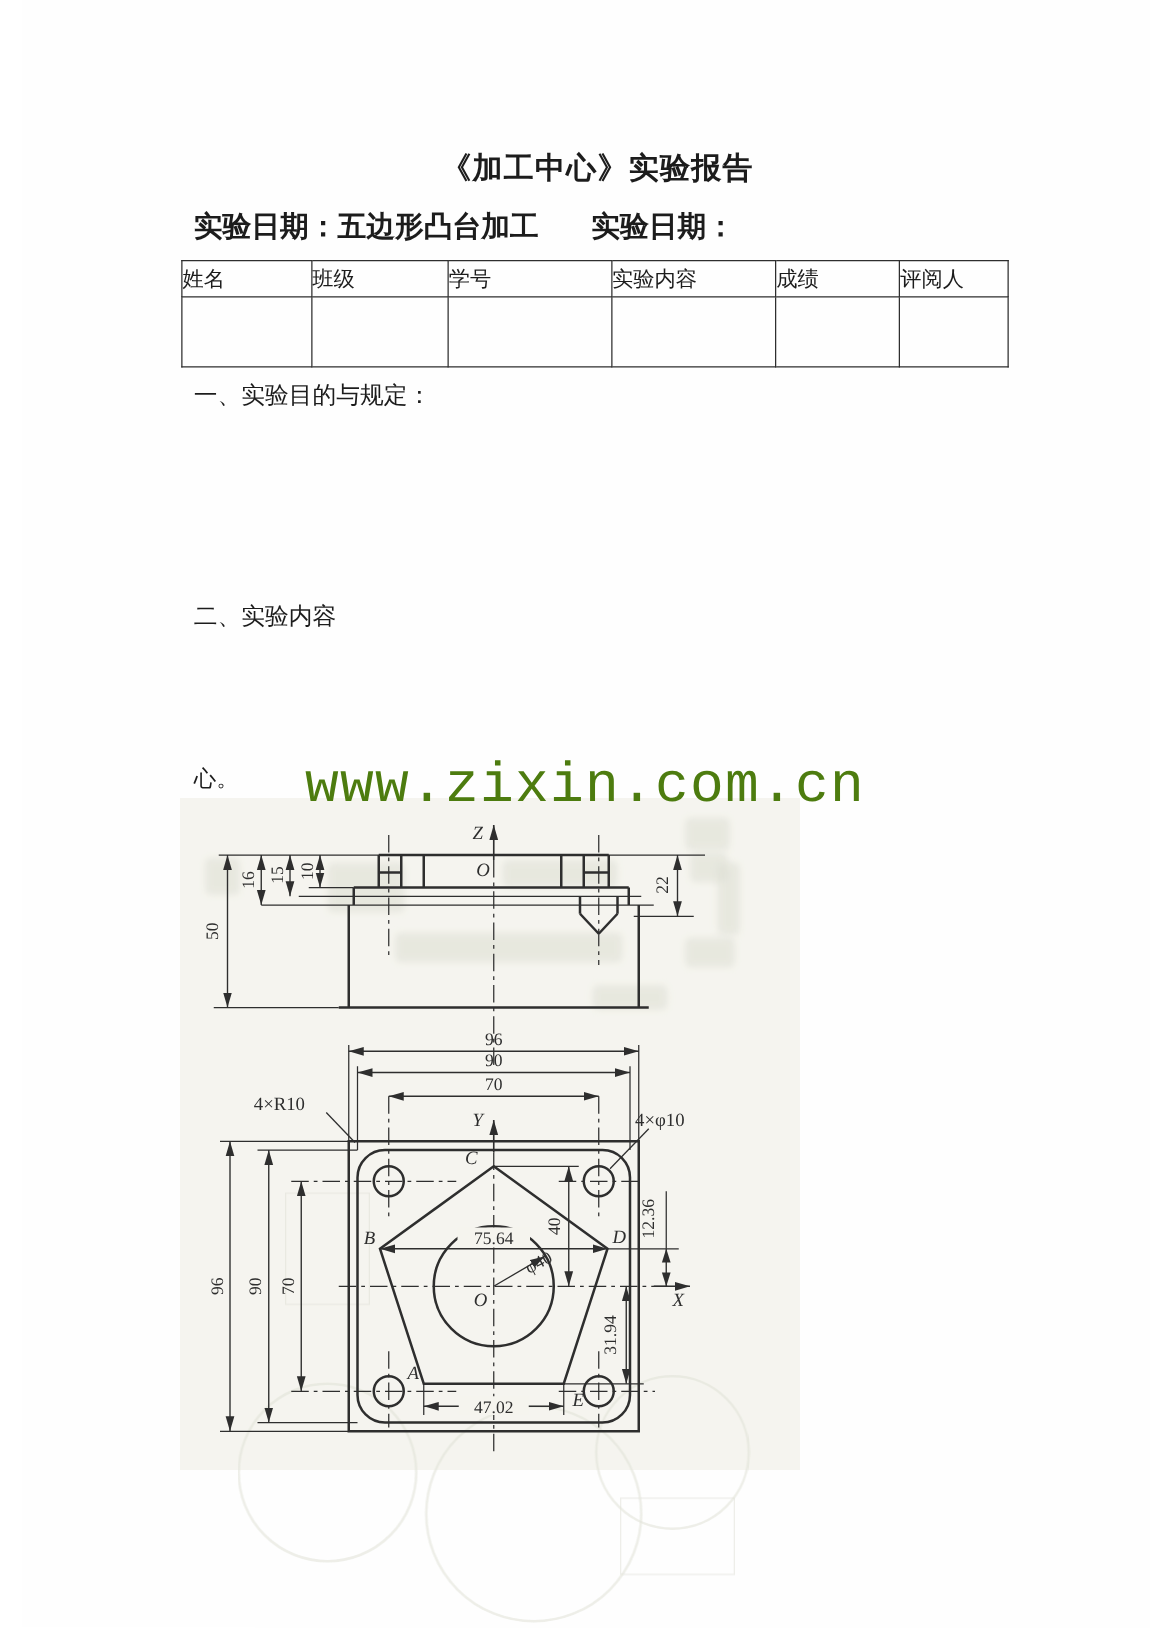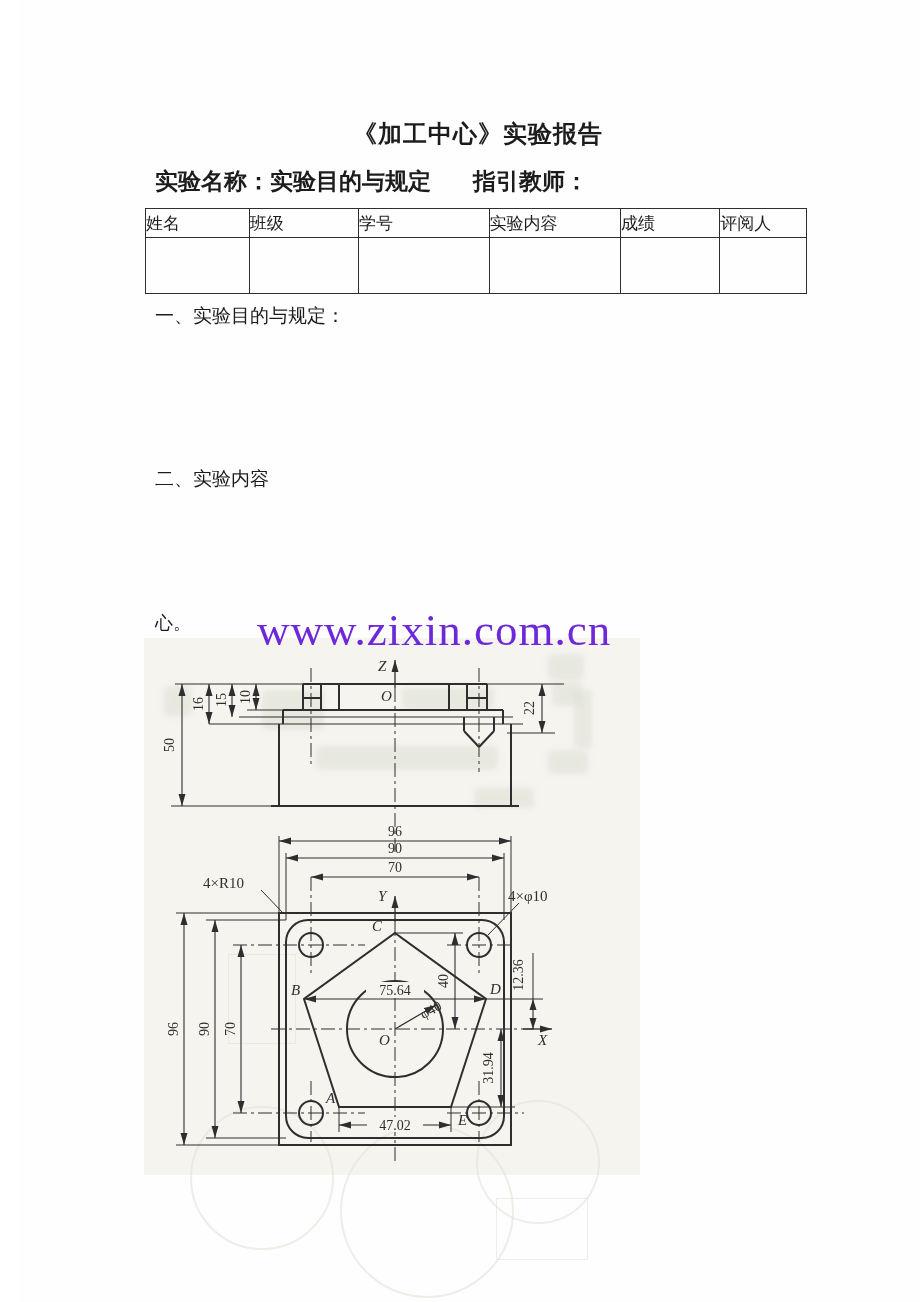--- a/index.html
+++ b/index.html
@@ -15,37 +15,37 @@
   
   table.info{position:absolute;left:127px;top:208px;width:662px;border-collapse:collapse;table-layout:fixed;}
   table.info td,table.info th{border:1.7px solid #2e2e2e;font-size:17px;font-weight:normal;
         text-align:left;padding:0;height:28px;}
   table.info tr.blank td{height:55px;}
   
   .scan-bg{left:126px;top:638px;width:496px;height:537px;background:#f5f4ee;opacity:.92;}
   .smudge{position:absolute;background:#d7d9cc;filter:blur(3px);opacity:.5;border-radius:4px;}
   .arc{position:absolute;border:2px solid #e0e1d6;border-radius:50%;opacity:.6;background:transparent;}
   .faintbox{position:absolute;border:1px solid #dcddd3;opacity:.55;}
-  .watermark{left:239px;top:604px;font-family:Liberation Serif, serif;font-size:45px;
-        color:#6d28d9;letter-spacing:1px;white-space:nowrap;}
+  .watermark{left:226px;top:604px;font-family:Liberation Mono, monospace;font-size:45px;
+        color:#4d7c0f;letter-spacing:1px;white-space:nowrap;}
   
   svg text{font-family:"Liberation Serif",serif;fill:#2e2e2e;}
   .dimtxt{font-size:14px;}
   .lbl{font-size:15px;font-style:italic;}
   .note{font-size:15px;}
 </style>
 </head>
 <body>
 
 <div id="page">
 
   <div class="abs doc-title">《加工中心》实验报告</div>
 
   <div class="abs doc-subtitle">
-    <span>实验名称：实验目的与规定</span><span class="gap"></span><span>指引教师：</span>
+    <span>实验日期：五边形凸台加工</span><span class="gap"></span><span>实验日期：</span>
   </div>
 
   <table class="info">
     <tbody>
         <tr>
       <th style="width:15.7%">姓名</th>
       <th style="width:16.5%">班级</th>
       <th style="width:19.8%">学号</th>
       <th style="width:19.9%">实验内容</th>
       <th style="width:15.0%">成绩</th>
@@ -56,21 +56,21 @@
       <td></td>
       <td></td>
       <td></td>
       <td></td>
       <td></td>
     </tr>
   </tbody>
     </table>
 
   <div class="abs heading" style="top:303px">一、实验目的与规定：</div>
-  <div class="abs heading" style="top:466px">二、实验内容</div>
+  <div class="abs heading" style="top:480px">二、实验内容</div>
   <div class="abs body-text" style="top:611px">心。</div>
 
   <div class="abs scan-bg">
 
     <div class="smudge" style="left:20px;top:48px;width:28px;height:30px"></div>
     <div class="smudge" style="left:118px;top:52px;width:62px;height:40px"></div>
     <div class="smudge" style="left:258px;top:50px;width:92px;height:22px"></div>
     <div class="smudge" style="left:172px;top:108px;width:182px;height:24px"></div>
     <div class="smudge" style="left:404px;top:16px;width:36px;height:26px"></div>
     <div class="smudge" style="left:408px;top:44px;width:30px;height:24px"></div>

